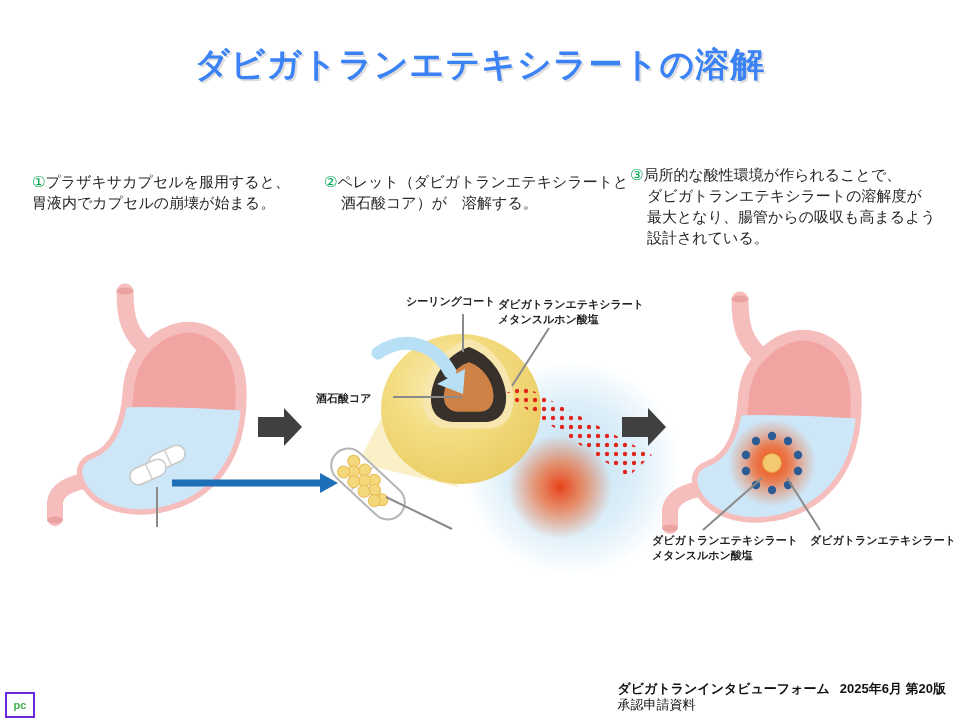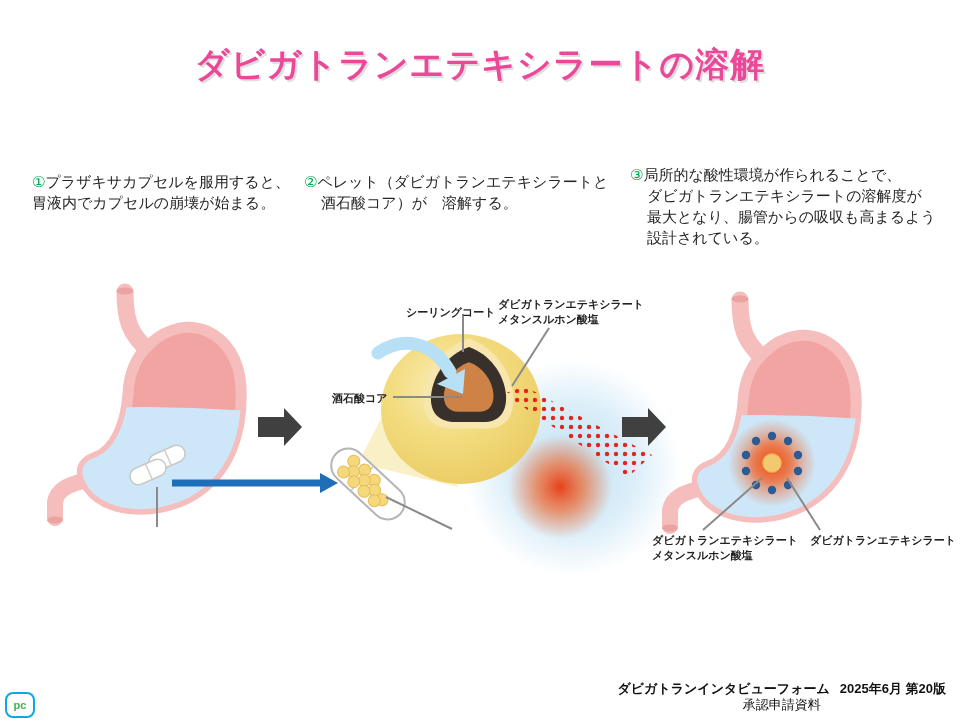--- a/index.html
+++ b/index.html
@@ -1,42 +1,42 @@
 <!DOCTYPE html>
 <html><head>
 <meta charset="utf-8">
 <style>
   html,body{margin:0;padding:0;}
   body{width:960px;height:720px;background:#fff;font-family:"Liberation Sans","DejaVu Sans",sans-serif;}
   .slide{position:relative;width:960px;height:720px;background:#fff;overflow:hidden;}
   .slide-title{position:absolute;left:0;top:42px;width:960px;text-align:center;
-    font-size:34px;font-weight:bold;color:#ec4899;letter-spacing:1px;
+    font-size:34px;font-weight:bold;color:#3b82f6;letter-spacing:1px;
     text-shadow:2px 2px 0 rgba(160,160,160,0.35);}
   .step{position:absolute;font-size:15px;line-height:21px;color:#262626;white-space:pre-line;}
   .step .num{color:#00a94f;}
   .step.hang{padding-left:17px;}
   .step.hang .num{margin-left:-17px;}
   .step1{left:32px;top:171px;width:290px;}
-  .step2{left:304px;top:171px;width:300px;}
+  .step2{left:324px;top:171px;width:300px;}
   .step3{left:630px;top:164px;width:322px;}
   .dlabel{position:absolute;font-size:11px;line-height:15px;font-weight:bold;color:#222;white-space:pre-line;z-index:3;}
-  .lbl-sealing{left:406px;top:305px;}
+  .lbl-sealing{left:406px;top:294px;}
   .lbl-coating{left:498px;top:297px;}
-  .lbl-tartaric{left:332px;top:391px;}
+  .lbl-tartaric{left:316px;top:391px;}
   .lbl-capsule{left:115px;top:531px;}
   .lbl-pellets{left:396px;top:533px;}
   .lbl-mesilate{left:652px;top:533px;}
   .lbl-etexilate{left:810px;top:533px;}
   .diagram-svg{position:absolute;left:0;top:0;z-index:1;}
-  .footer{position:absolute;right:14px;top:681px;text-align:center;font-size:13px;line-height:16px;color:#111;z-index:3;}
+  .footer{position:absolute;right:14px;top:681px;text-align:left;font-size:13px;line-height:16px;color:#111;z-index:3;}
   .footer .src{font-weight:bold;}
   .footer .ed{font-weight:bold;margin-left:10px;}
   .footer .note{font-weight:normal;}
-  .logo{position:absolute;left:5px;top:692px;width:26px;height:22px;border:2px solid #0ea5e9;
-    border-radius:8px;display:flex;align-items:center;justify-content:center;
+  .logo{position:absolute;left:5px;top:692px;width:26px;height:22px;border:2px solid #6d28d9;
+    border-radius:0;display:flex;align-items:center;justify-content:center;
     color:#42b14b;font-weight:bold;font-size:11px;z-index:3;}
 </style>
 </head>
 <body>
 
 <div class="slide">
 
   <div class="slide-title">ダビガトランエテキシラートの溶解</div>
 
   <div class="step step1"><span class="num">①</span><span>プラザキサカプセルを服用すると、

